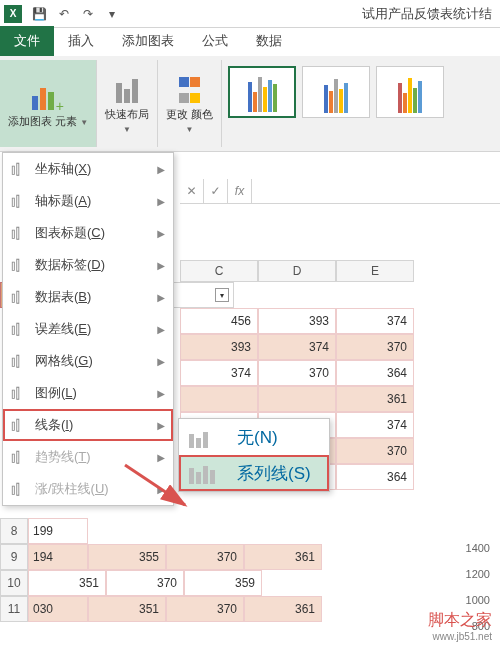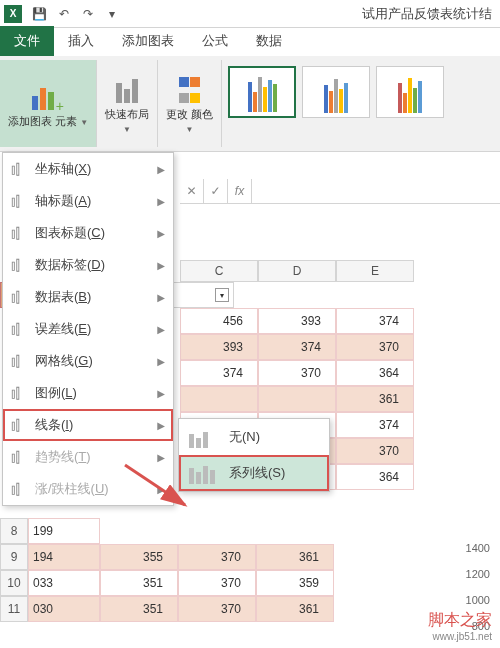--- a/index.html
+++ b/index.html
@@ -22,39 +22,39 @@
 .thumb{width:68px;height:52px;border:1px solid #ccc;background:#fff;display:flex;align-items:flex-end;justify-content:center;gap:1px;padding:4px}
 .thumb.sel{border:2px solid #217346}
 .tb{width:4px}
 .menu{position:absolute;left:2px;top:152px;width:172px;background:#fff;border:1px solid #c6c6c6;box-shadow:2px 2px 6px rgba(0,0,0,0.2);z-index:10}
 .menu-item{height:32px;display:flex;align-items:center;padding:0 8px;color:#444;font-size:13px}
 .menu-item .mi-icon{width:24px;color:#888;font-size:14px}
 .menu-item .mi-arrow{margin-left:auto;color:#888;font-size:10px}
 .menu-item.disabled{color:#aaa}
 .menu-item.highlight{background:#fff;outline:2px solid #d9534f;outline-offset:-2px}
 .submenu{position:absolute;left:178px;top:418px;width:152px;background:#fff;border:1px solid #c6c6c6;box-shadow:2px 2px 6px rgba(0,0,0,0.2);z-index:11}
-.sub-item{height:36px;display:flex;align-items:center;padding:0 10px;font-size:13px;color:#404040;gap:12px}
+.sub-item{height:36px;display:flex;align-items:center;padding:0 10px;font-size:17px;color:#0369a1;gap:20px}
 .sub-item.sel{background:#cde6d9;outline:2px solid #d9534f;outline-offset:-2px}
 .sub-icon{width:28px;height:22px;display:flex;align-items:flex-end;gap:2px}
 .sub-icon .sb{width:5px;background:#bbb}
 .formula-bar{height:26px;display:flex;align-items:center;border-bottom:1px solid #d4d4d4;margin-left:180px}
 .fb-btn{width:24px;height:24px;display:flex;align-items:center;justify-content:center;color:#888;border-right:1px solid #d4d4d4}
 .sheet{position:absolute;left:0;top:152px;right:0;bottom:0;z-index:1}
 .col-headers{display:flex;margin-left:180px;height:22px;margin-top:108px}
 .col-h{width:78px;text-align:center;border:1px solid #d4d4d4;background:#f5f5f5;color:#555;line-height:20px}
 .hdr-row{display:flex;height:26px}
 .hdr-cell{width:78px;background:#e8a87c;border:1px solid #c77;display:flex;align-items:center;padding:0 4px;color:#333;font-size:12px}
 .hdr-cell .dd2{margin-left:auto;width:14px;height:14px;border:1px solid #999;background:#fff;display:flex;align-items:center;justify-content:center;font-size:8px}
 .row{display:flex;height:26px}
 .row-h{width:28px;background:#f5f5f5;border:1px solid #d4d4d4;text-align:center;line-height:24px;color:#555}
-.cell{width:78px;border:1px solid #ecc;background:#fff;text-align:right;padding:0 14px;line-height:24px;color:#333}
+.cell{width:78px;border:1px solid #ecc;background:#fff;text-align:right;padding:0 6px;line-height:24px;color:#333}
 .row.odd .cell{background:#f5ddd0}
 .left-cells{position:absolute;left:0;top:366px}
 .left-cells .row{height:26px}
-.left-cells .cell{width:72px;text-align:left;padding-left:4px}
+.left-cells .cell{width:60px;text-align:left;padding-left:4px}
 .axis{position:absolute;right:10px;top:390px;font-size:11px;color:#666;text-align:right}
 .axis div{height:26px}
 .arrow-red{position:absolute;left:120px;top:460px;z-index:15;pointer-events:none}
 .watermark{position:absolute;right:8px;bottom:6px;color:#d9534f;font-size:16px;text-align:right;z-index:20}
 .watermark .small{font-size:10px;color:#888}
 .underline-text{text-decoration:underline}
 </style>
 </head>
 <body>
 
@@ -201,21 +201,20 @@
       </div>
       <div class="row odd">
         <div class="row-h">9</div>
         <div class="cell">194</div>
         <div class="cell" style="width: 78px; text-align: right;">355</div>
         <div class="cell" style="width: 78px; text-align: right;">370</div>
         <div class="cell" style="width: 78px; text-align: right;">361</div>
       </div>
       <div class="row">
         <div class="row-h">10</div>
-        <div class="cell">033</div>
         <div class="cell" style="width: 78px; text-align: right;">351</div>
         <div class="cell" style="width: 78px; text-align: right;">370</div>
         <div class="cell" style="width: 78px; text-align: right;">359</div>
       </div>
       <div class="row odd">
         <div class="row-h">11</div>
         <div class="cell">030</div>
         <div class="cell" style="width: 78px; text-align: right;">351</div>
         <div class="cell" style="width: 78px; text-align: right;">370</div>
         <div class="cell" style="width: 78px; text-align: right;">361</div>

